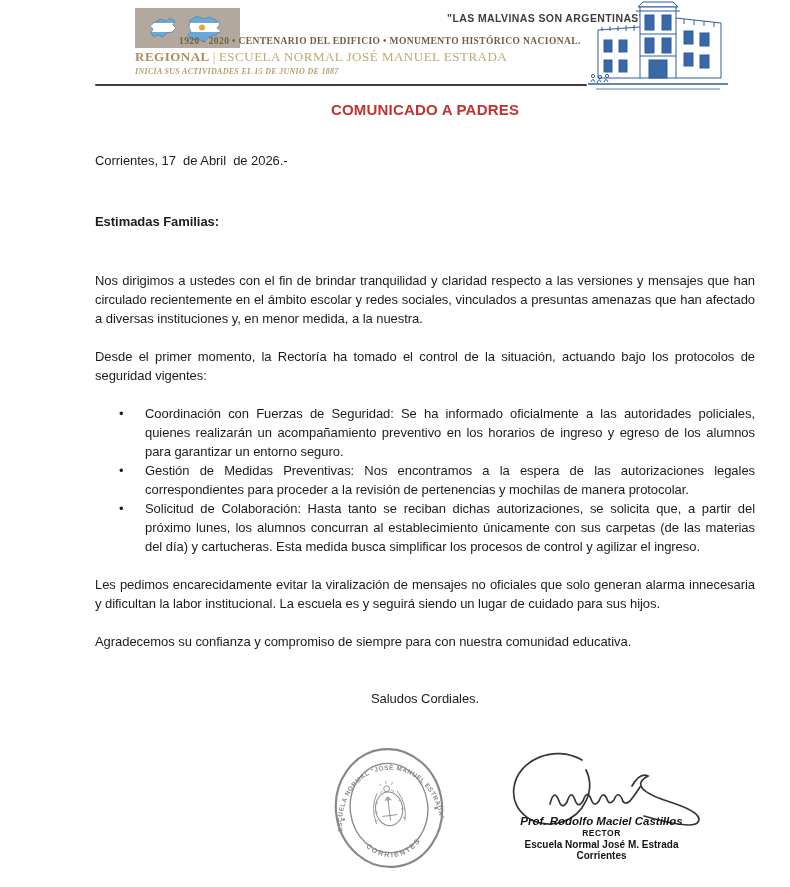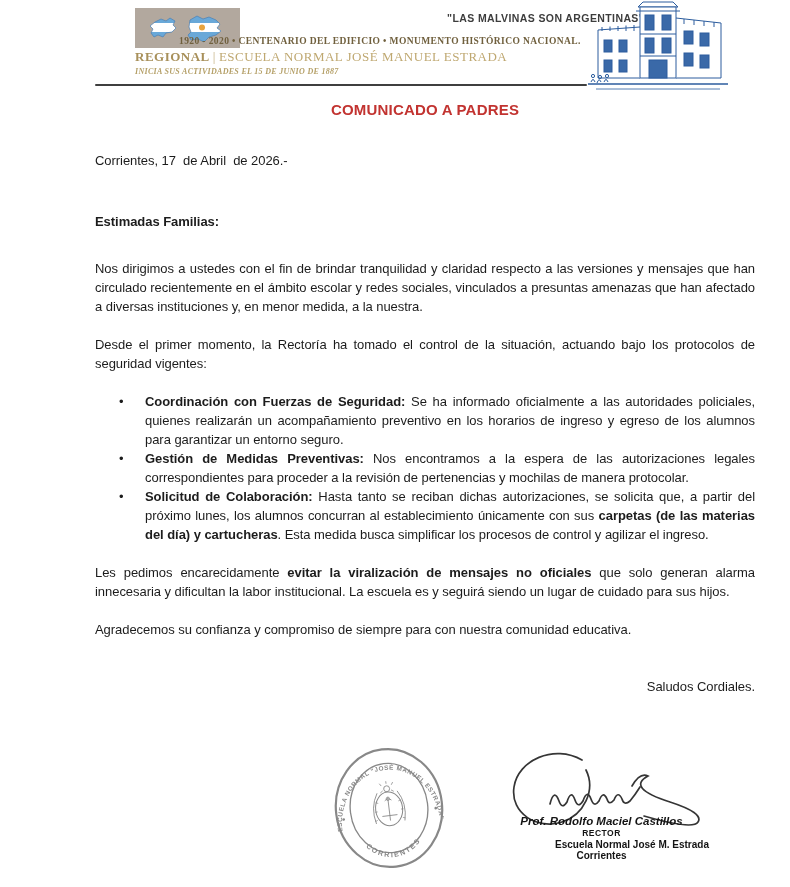--- a/index.html
+++ b/index.html
@@ -49,38 +49,38 @@
     font-size:13px; line-height:19px; letter-spacing:-0.05px;
     text-align:justify;
   }
   .doc-title {
     margin-top:8px; text-align:center; color:#c23330; font-weight:bold;
     font-size:15px; letter-spacing:.2px;
   }
   .dateline { margin-top:32px; text-align:left; white-space:pre-wrap; }
   .salutation { margin-top:42px; font-weight:bold; text-align:left; }
   .para { margin-top:19px; }
-  .para.first { margin-top:28px; }
-  b, .bold { font-weight:bold; }
+  .para.first { margin-top:40px; }
+  b, .bold { font-weight:normal; }
   ul.points { margin-top:19px; list-style:none; }
   ul.points li { position:relative; padding-left:50px; }
   ul.points .bullet-marker { position:absolute; left:24px; top:0; }
-  .farewell { margin-top:38px; text-align:right; }
+  .farewell { margin-top:38px; text-align:center; }
   
   .stamp {
     position:absolute; left:330px; top:738px; width:118px; height:140px;
     transform:rotate(-7deg); opacity:.82;
   }
   
   .signature { position:absolute; left:494px; top:742px; width:215px; }
   .sig-scribble { display:block; width:215px; height:95px; }
   .sig-text { margin-top:-22px; text-align:center; color:#141414; }
   .sig-name { font-style:italic; font-weight:bold; font-size:11.5px; }
   .sig-role { font-weight:bold; font-size:8.5px; letter-spacing:.5px; margin-top:1px; }
-  .sig-school { font-weight:bold; font-size:10px; margin-top:1px;text-align:right; }
+  .sig-school { font-weight:bold; font-size:10px; margin-top:1px; }
   .sig-city { font-weight:bold; font-size:10px; }
 </style>
 </head>
 <body>
 
 <div class="page">
 
   <div class="letterhead">
 
     <svg class="flag" viewBox="0 0 105 40">

